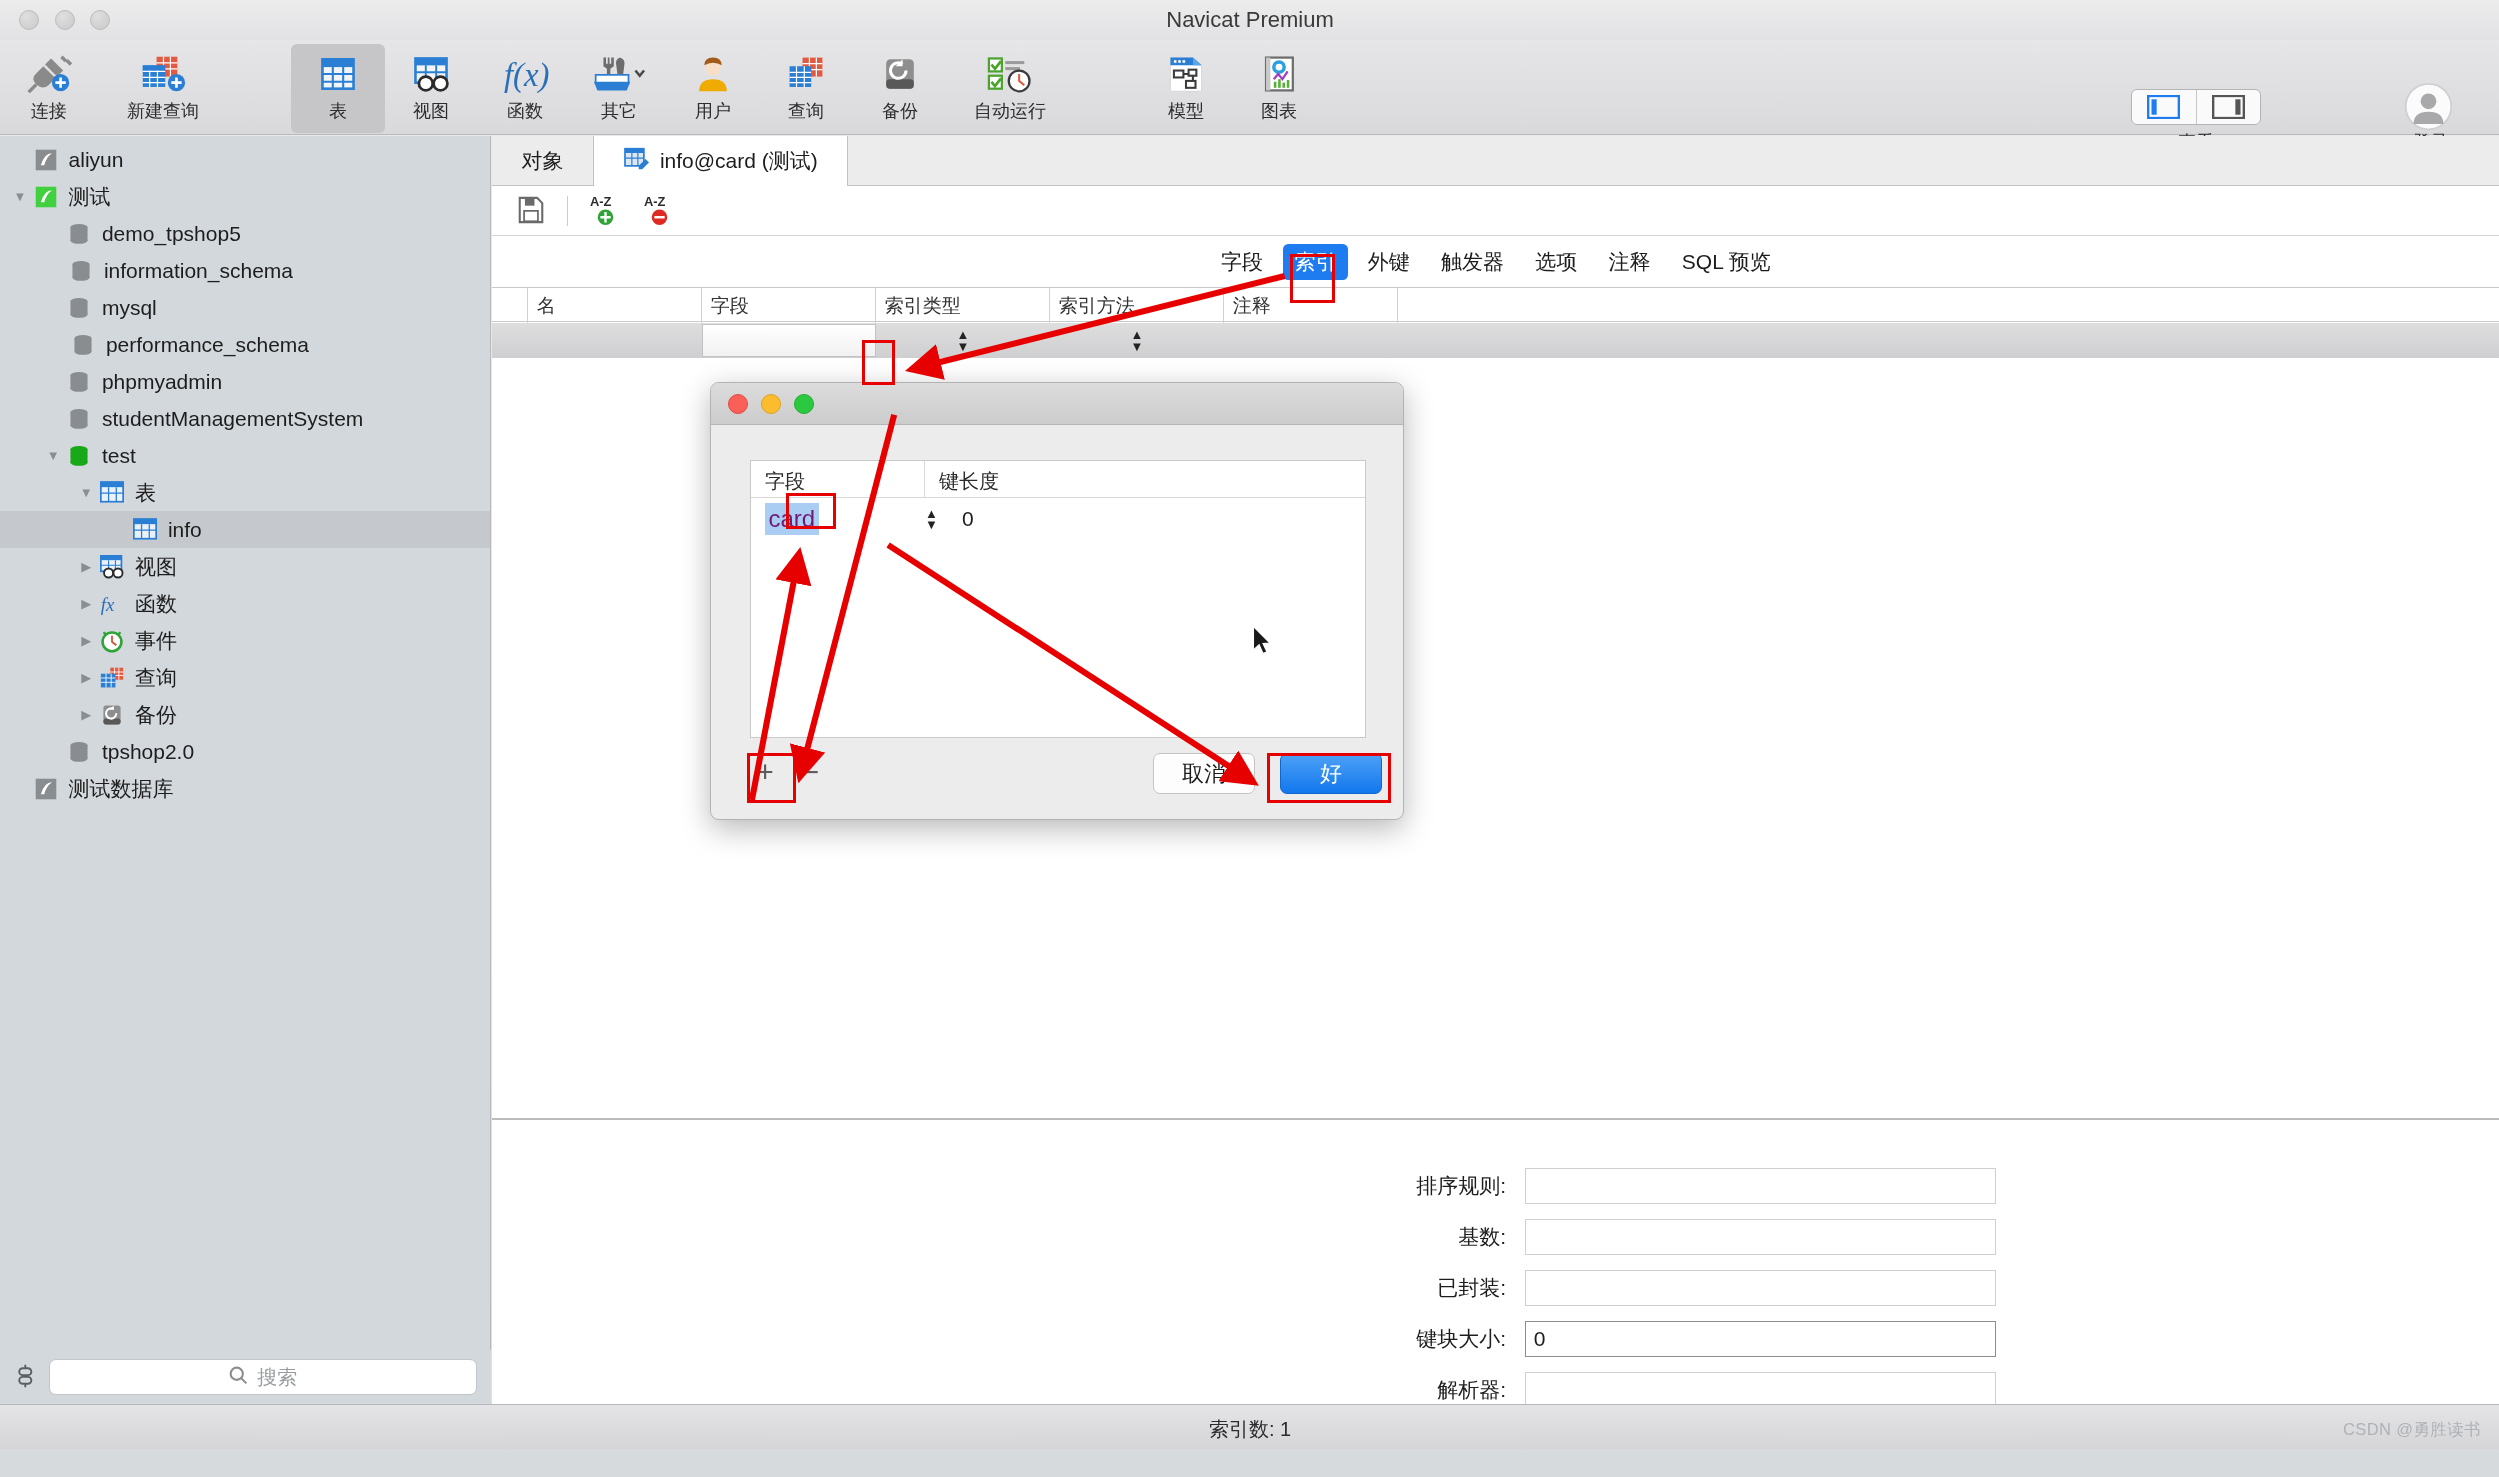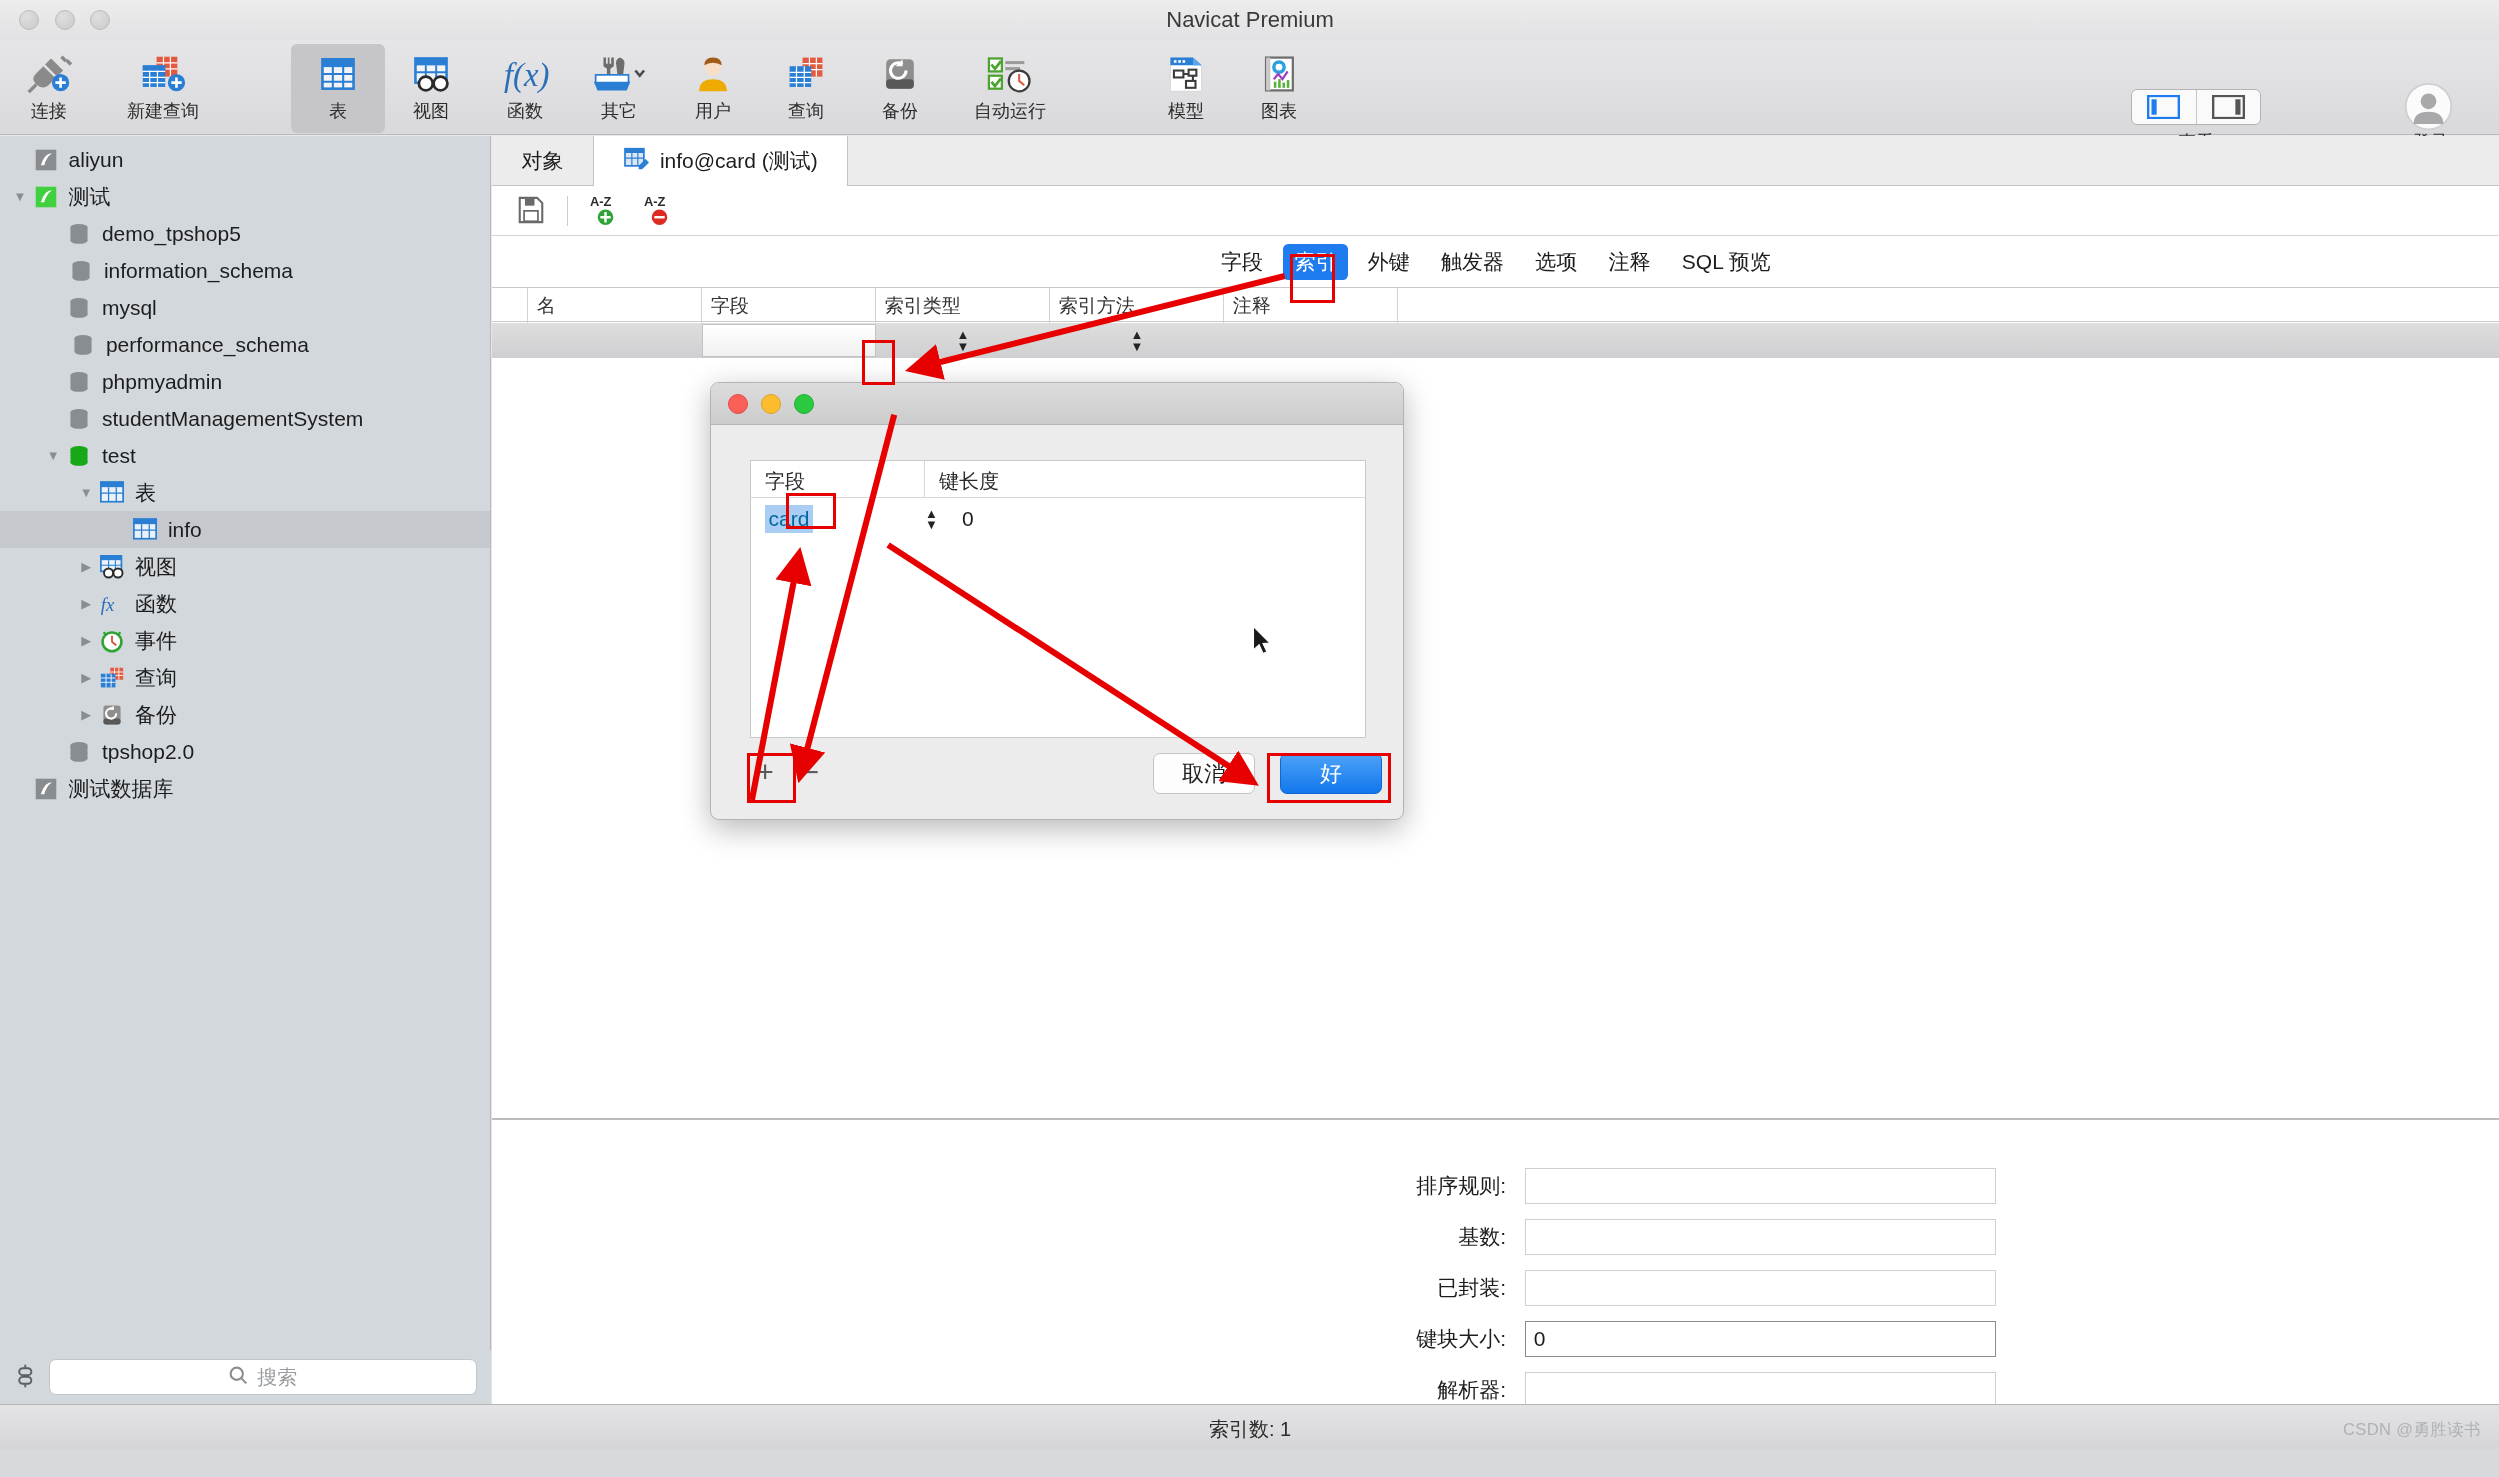--- a/index.html
+++ b/index.html
@@ -205,22 +205,22 @@
     position: absolute; left: 39px; top: 35px; width: 616px; height: 278px;
     background: #fff; border: 0.9px solid #c9c9cb;
   }
   .dlgthead { height: 37px; border-bottom: 0.9px solid #d8d8da; display: flex; }
   .dlgthead > div {
     font-size: 20px; color: #2b2b2b; padding: 7px 0 0 14px;
     border-right: 0.9px solid #d8d8da; height: 37px;
   }
   .dlgtrow { height: 42px; display: flex; align-items: center; }
   .selcell {
-    margin-left: 14px; background: #aacdf4; color: #0369a1;
-    font-size: 21px; padding: 1.7px 3.5px;
+    margin-left: 14px; background: #aacdf4; color: #701a75;
+    font-size: 24px; padding: 1.7px 3.5px;
   }
   .dlgfooter { position: absolute; left: 0; right: 0; bottom: 0; height: 83px; }
   .plusminus {
     position: absolute; left: 40px; top: 21px; display: flex; gap: 17.4px; align-items: center;
   }
   .pmbtn { font-size: 29.5px; color: #5a5a5a; width: 28px; text-align: center; line-height: 29.5px; }
   .btn {
     position: absolute; top: 17.4px; height: 41px; border-radius: 7px;
     display: flex; align-items: center; justify-content: center;
     font-size: 22px;

